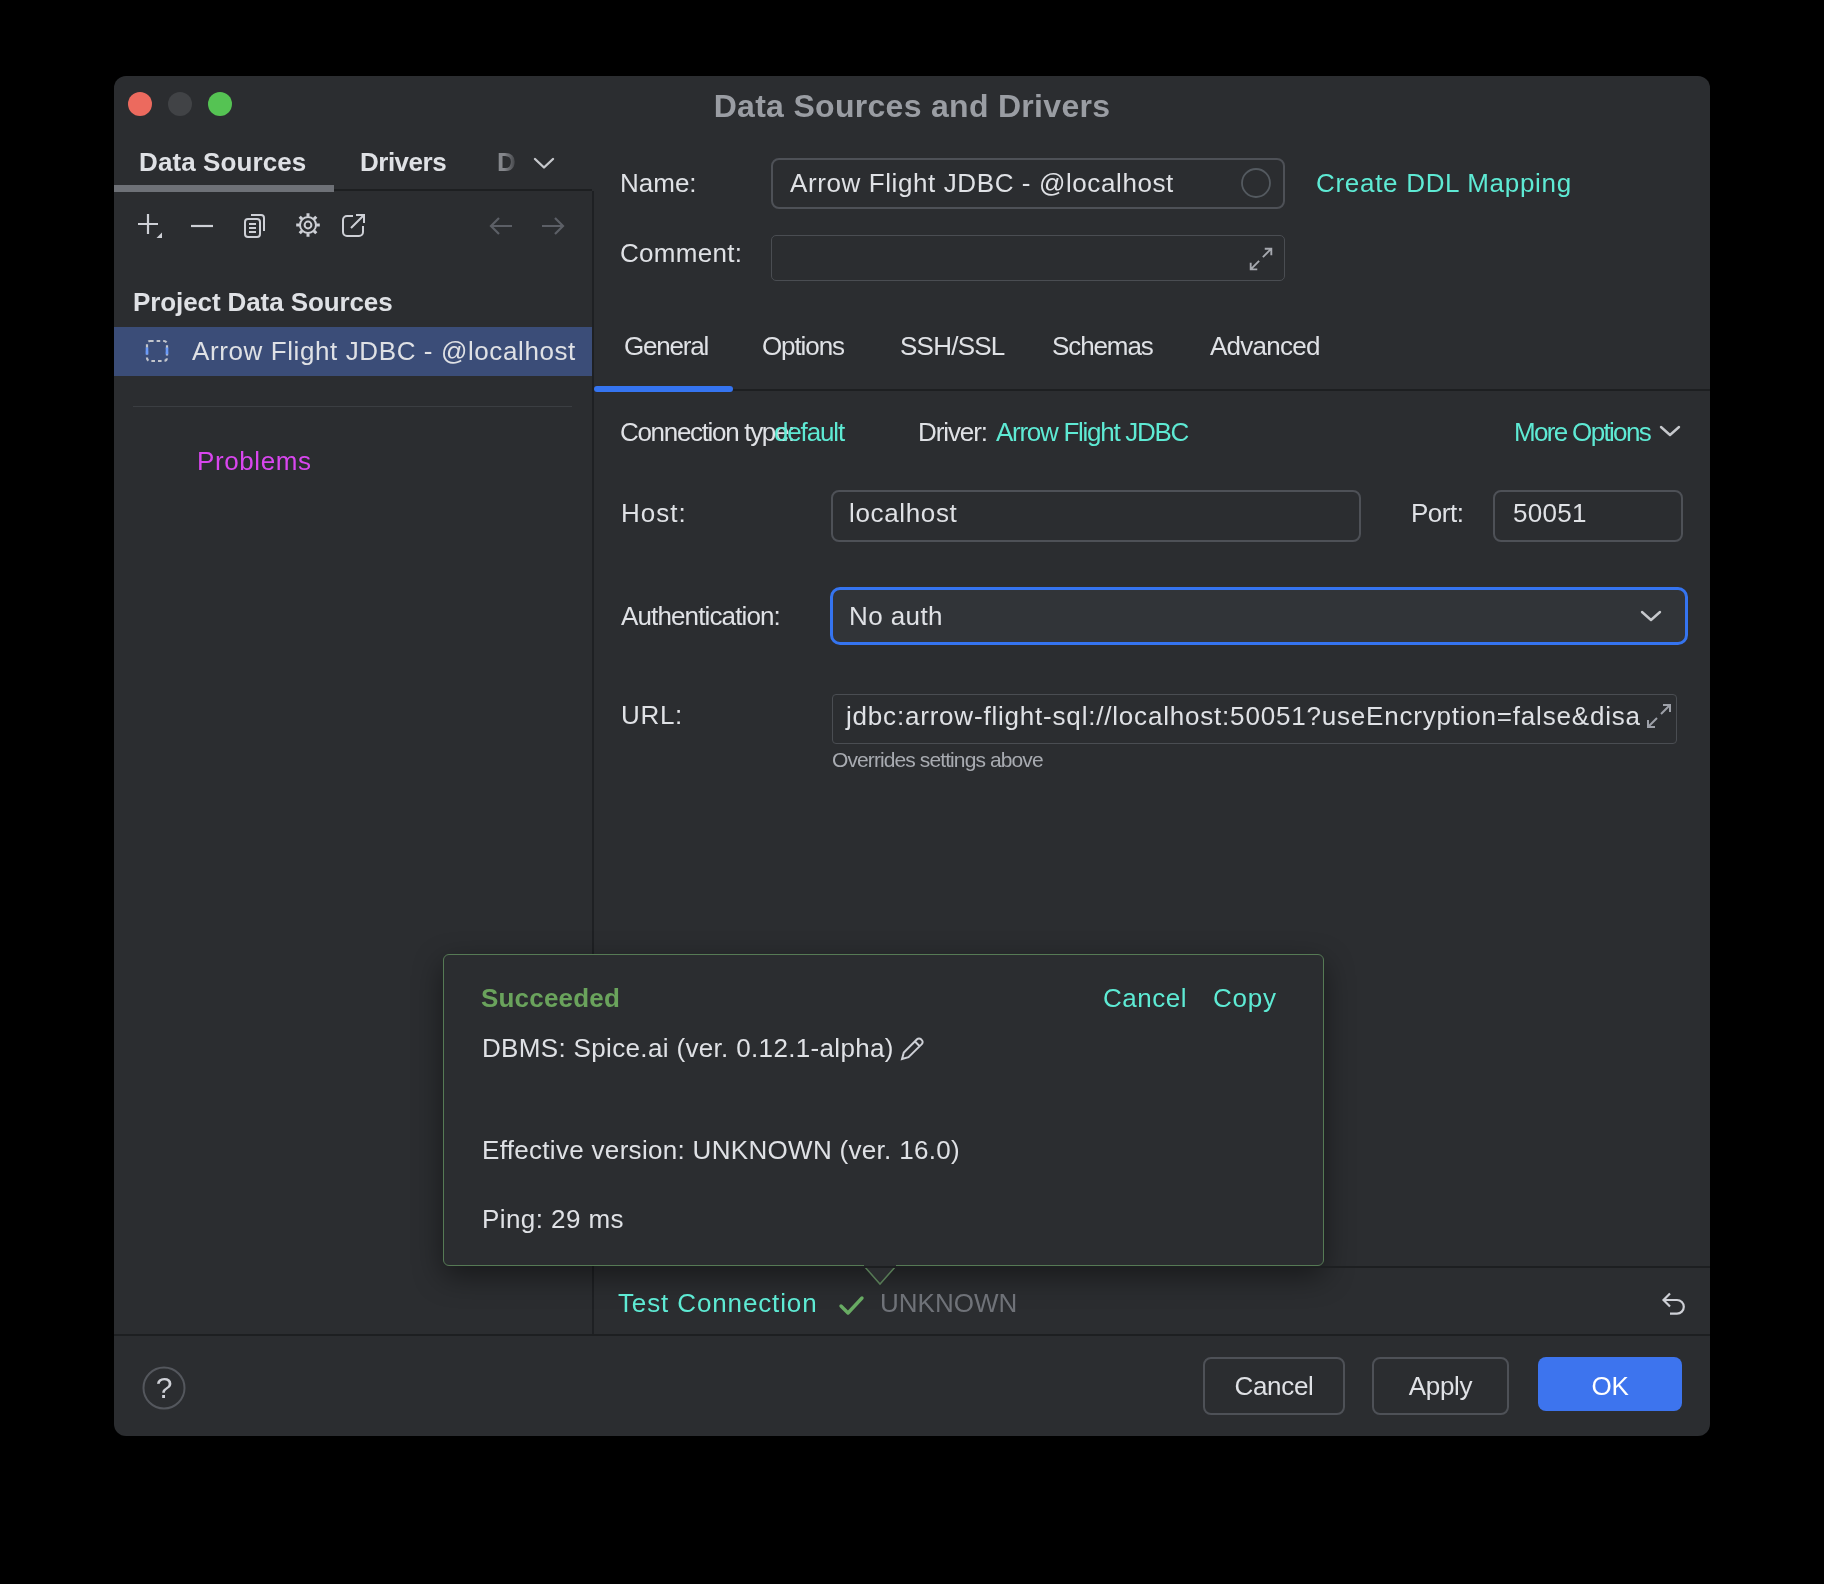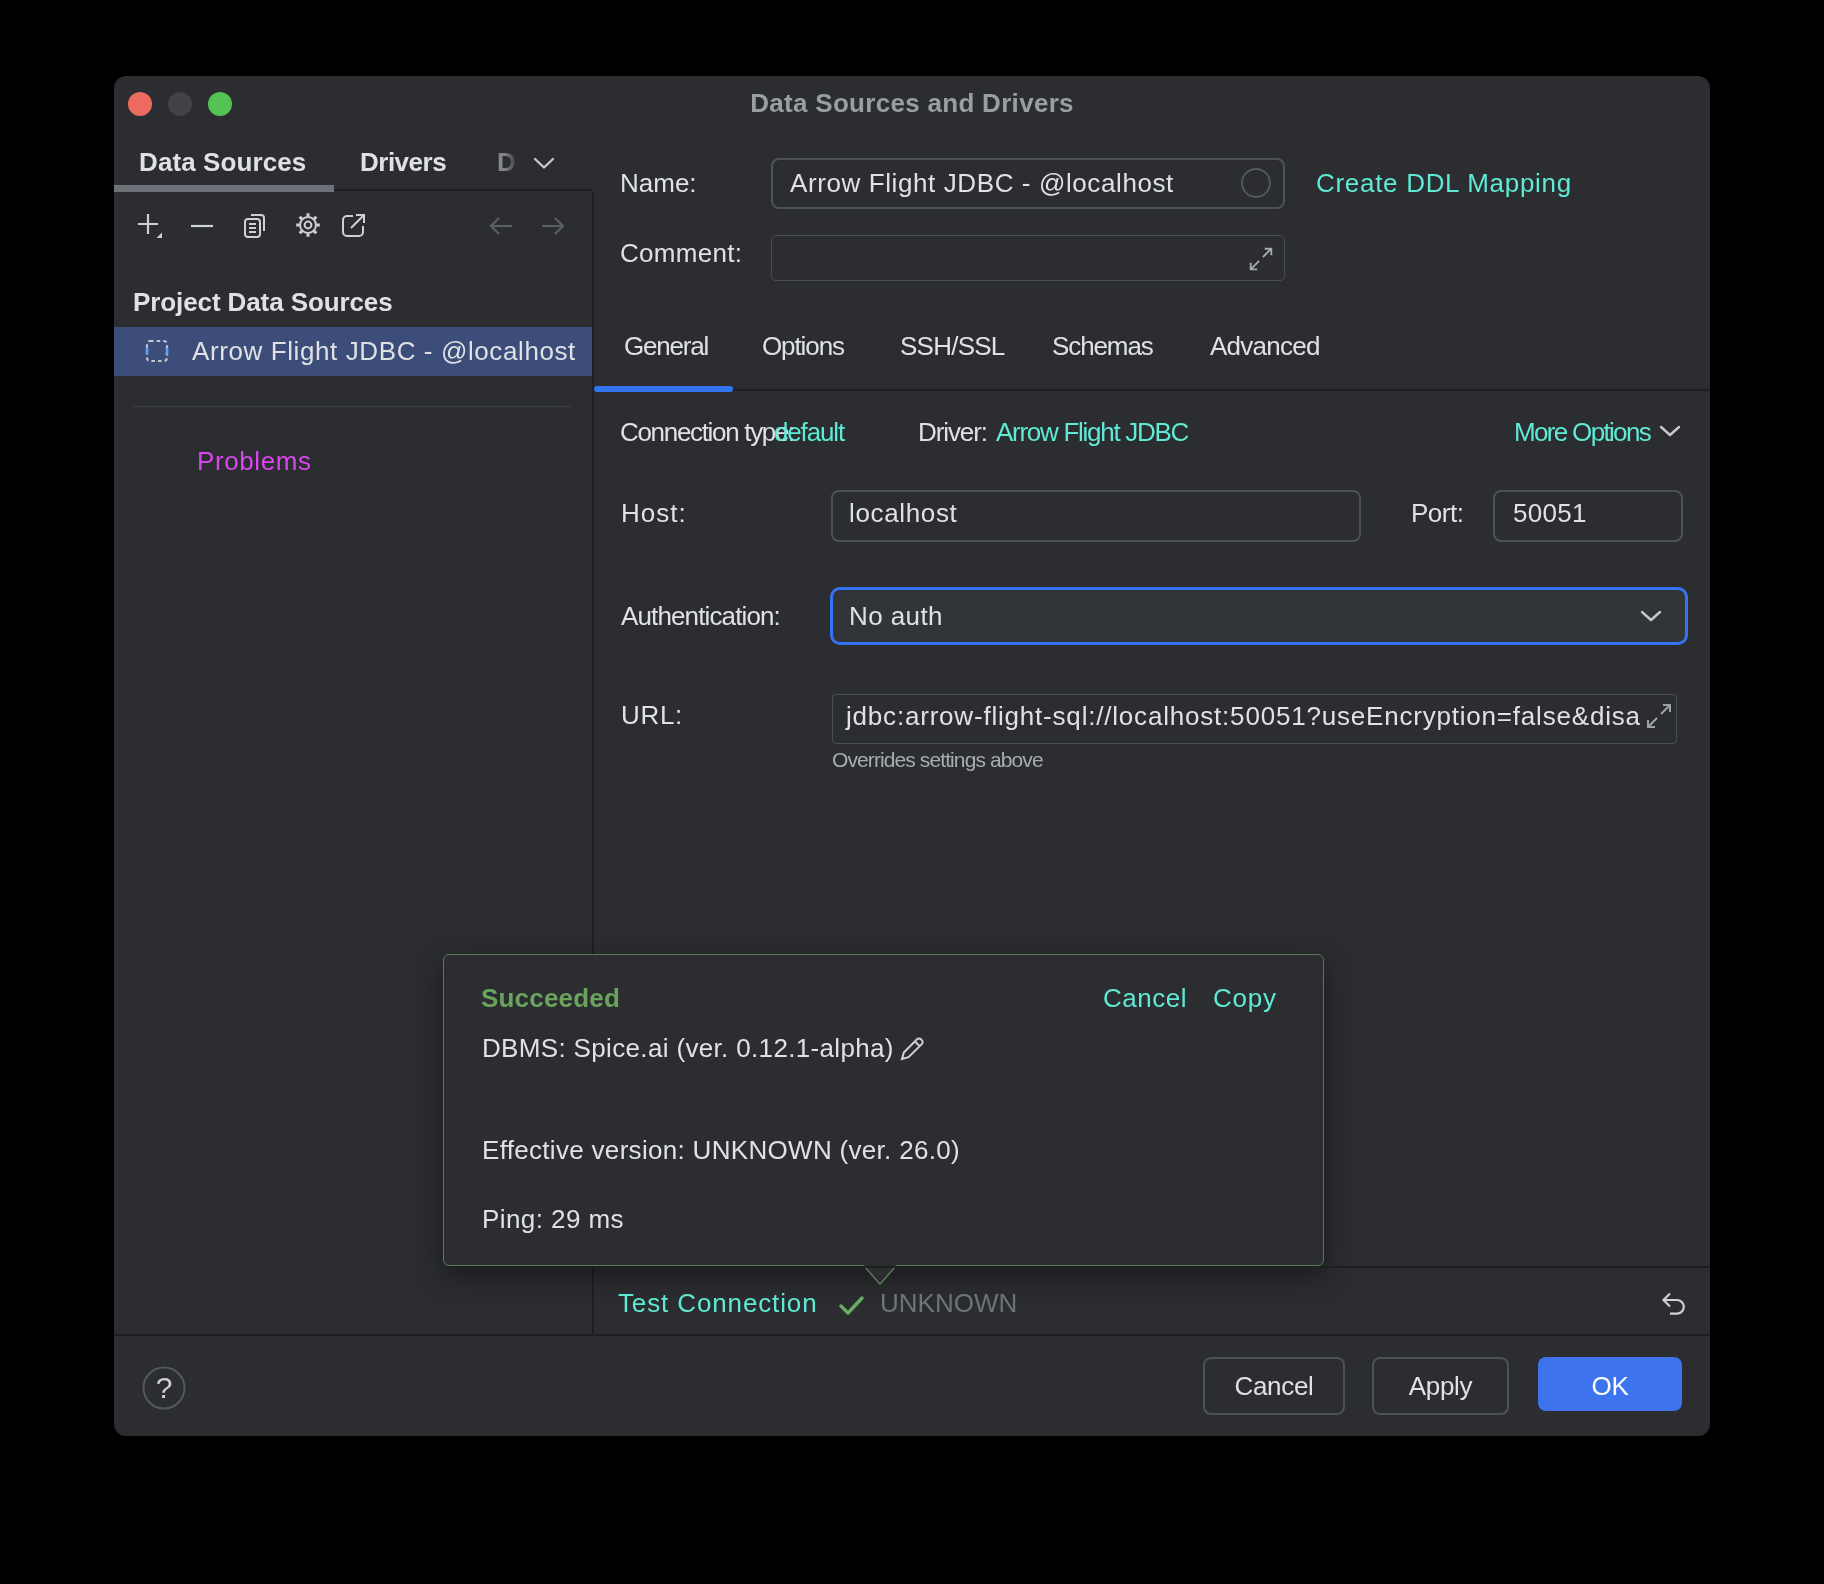--- a/index.html
+++ b/index.html
@@ -18,21 +18,21 @@
 .btn { position:absolute; border:2px solid #4e5157; border-radius:8px; background:#2b2d30;
   font-size:26px; color:#dfe1e5; text-align:center; letter-spacing:-0.3px; }
 </style>
 </head>
 <body>
 <div id="win">
 
   <div class="abs" style="left:14px;top:16px;width:24px;height:24px;border-radius:50%;background:#ec6a5e;"></div>
   <div class="abs" style="left:54px;top:16px;width:24px;height:24px;border-radius:50%;background:#414346;"></div>
   <div class="abs" style="left:94px;top:16px;width:24px;height:24px;border-radius:50%;background:#55c353;"></div>
-  <div class="t b" style="left:0;top:12px;width:1596px;text-align:center;font-size:26px;color:#9a9da3;letter-spacing:0.3px;">Data Sources and Drivers</div>
+  <div class="t b" style="left:0;top:12px;width:1596px;text-align:center;font-size:32px;color:#9a9da3;letter-spacing:0.3px;">Data Sources and Drivers</div>
 
   <div class="t b" style="left:25px;top:71px;letter-spacing:0.1px;">Data Sources</div>
   <div class="t b" style="left:246px;top:71px;letter-spacing:-0.5px;">Drivers</div>
   <div class="t b" style="left:383px;top:71px;color:#85878c;">D</div>
   <div class="abs" style="left:390px;top:71px;width:24px;height:34px;background:linear-gradient(to right,rgba(43,45,48,0),#2b2d30 65%);"></div>
   <svg class="abs" style="left:416px;top:79px;" width="28" height="18" viewBox="0 0 28 18">
       <path d="M5 4 L14 12.5 L23 4" fill="none" stroke="#c6c8cc" stroke-width="2.4" stroke-linecap="round" stroke-linejoin="round"></path>
     </svg>
   <div class="abs" style="left:220px;top:113px;width:258px;height:2px;background:#1d1f21;"></div>
   <div class="abs" style="left:0;top:109px;width:220px;height:7px;background:#6e7177;"></div>
@@ -149,21 +149,21 @@
     <path d="M1 1 L17 19 L33 1" fill="#2b2d30" stroke="#567a55" stroke-width="1.5"></path>
     <path d="M1 0 h32" stroke="#2b2d30" stroke-width="3"></path>
   </svg>
   <div class="t b" style="left:367px;top:907px;letter-spacing:0.2px;color:#6aa35c;">Succeeded</div>
   <div class="link" style="left:989px;top:907px;letter-spacing:0.5px;">Cancel</div>
   <div class="link" style="left:1099px;top:907px;letter-spacing:0.8px;">Copy</div>
   <div class="t" style="left:368px;top:957px;letter-spacing:0.34px;">DBMS: Spice.ai (ver. 0.12.1-alpha)</div>
   <svg class="abs" style="left:784px;top:957px;" width="30" height="30" viewBox="0 0 30 30">
     <path d="M4 26 l1.8-6.5 L19 6.3 a2.8 2.8 0 0 1 4 0 l0.8 0.8 a2.8 2.8 0 0 1 0 4 L10.5 24.2 Z M17 8.5 l4.7 4.7" fill="none" stroke="#ced0d6" stroke-width="2"></path>
   </svg>
-  <div class="t" style="left:368px;top:1059px;letter-spacing:0.31px;">Effective version: UNKNOWN (ver. 26.0)</div>
+  <div class="t" style="left:368px;top:1059px;letter-spacing:0.31px;">Effective version: UNKNOWN (ver. 16.0)</div>
   <div class="t" style="left:368px;top:1128px;letter-spacing:0.42px;">Ping: 29 ms</div>
 
   <div class="abs" style="left:480px;top:1190px;width:1116px;height:2px;background:#1d1f21;"></div>
   <div class="link" style="left:504px;top:1212px;letter-spacing:0.87px;">Test Connection</div>
   <svg class="abs" style="left:724px;top:1219px;" width="28" height="24" viewBox="0 0 28 24">
       <path d="M3 11 L10 18 L24 3" fill="none" stroke="#68ab63" stroke-width="3.4" stroke-linecap="round" stroke-linejoin="round"></path>
     </svg>
   <div class="t" style="left:766px;top:1212px;color:#6f7278;">UNKNOWN</div>
   <svg class="abs" style="left:1545px;top:1214px;" width="30" height="30" viewBox="0 0 30 30">
     <path d="M11 3.5 L4.5 10 l6.5 6.5 M4.5 10 h13.5 a6.8 6.8 0 0 1 0 13.6 h-7" fill="none" stroke="#ced0d6" stroke-width="2.2"></path>

